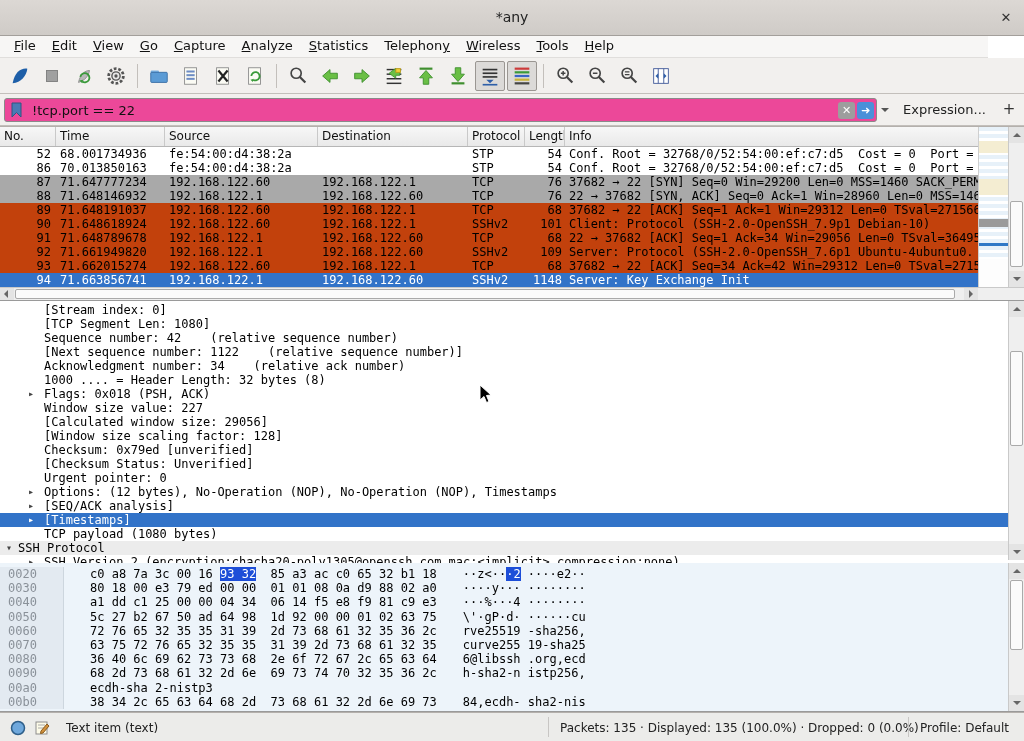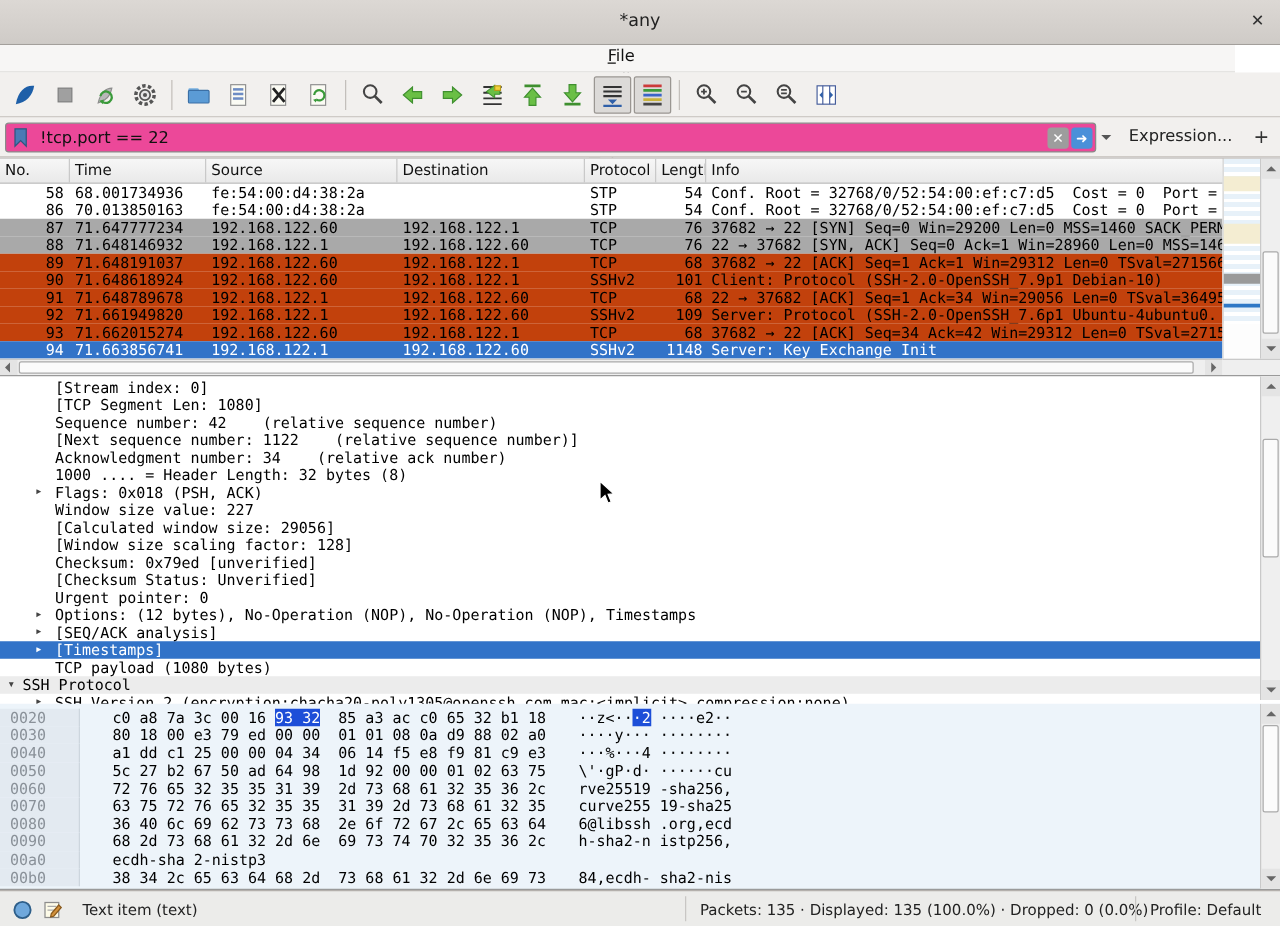--- a/index.html
+++ b/index.html
@@ -9,21 +9,21 @@
 
   
   #titlebar{position:absolute;left:0;top:0;width:1024px;height:36px;
     background:linear-gradient(#dcd8d4,#cfcbc7);border-bottom:1px solid #a39f9b;}
   #title{position:absolute;left:0;right:0;top:9px;text-align:center;font-size:14px;color:#222;}
   #closebtn{position:absolute;right:8px;top:8px;width:20px;height:20px;text-align:center;
     line-height:20px;font-size:13px;color:#333;cursor:default;}
 
   
   #menubar{position:absolute;left:0;top:36px;width:988px;height:22px;background:#f7f6f5;
-    border-bottom:1px solid #e0dedc;display:flex;align-items:center;padding-left:6px;flex-direction:column;}
+    border-bottom:1px solid #e0dedc;display:flex;padding-left:6px;}
   .menu-item{padding:2px 8px;font-size:13px;color:#111;}
   .menu-item u{text-decoration:underline;}
 
   
   #toolbar{position:absolute;left:0;top:58px;width:1024px;height:36px;background:#f2f0ee;
     border-bottom:1px solid #c3bfbb;display:flex;align-items:center;padding-left:4px;}
   .tbtn{width:30px;height:30px;display:flex;align-items:center;justify-content:center;margin:0 1px;}
   .tbtn.pressed{background:#dcdad8;border:1px solid #9a9692;border-radius:2px;}
   .tsep{width:1px;height:24px;background:#c3bfbb;margin:0 5px;}
   .tbtn svg{display:block;}
@@ -361,21 +361,21 @@
         <div class="hcell h-no">No.</div>
         <div class="hcell h-time">Time</div>
         <div class="hcell h-src">Source</div>
         <div class="hcell h-dst">Destination</div>
         <div class="hcell h-proto">Protocol</div>
         <div class="hcell h-len">Length</div>
         <div class="hcell h-info">Info</div>
       </div>
     <div id="prows">
         <div class="prow white">
-          <div class="pcell c-no">58</div>
+          <div class="pcell c-no">52</div>
           <div class="pcell c-time">68.001734936</div>
           <div class="pcell c-src">fe:54:00:d4:38:2a</div>
           <div class="pcell c-dst"></div>
           <div class="pcell c-proto">STP</div>
           <div class="pcell c-len">54</div>
           <div class="pcell c-info">Conf. Root = 32768/0/52:54:00:ef:c7:d5  Cost = 0  Port =</div>
         </div>
         <div class="prow white">
           <div class="pcell c-no">86</div>
           <div class="pcell c-time">70.013850163</div>

